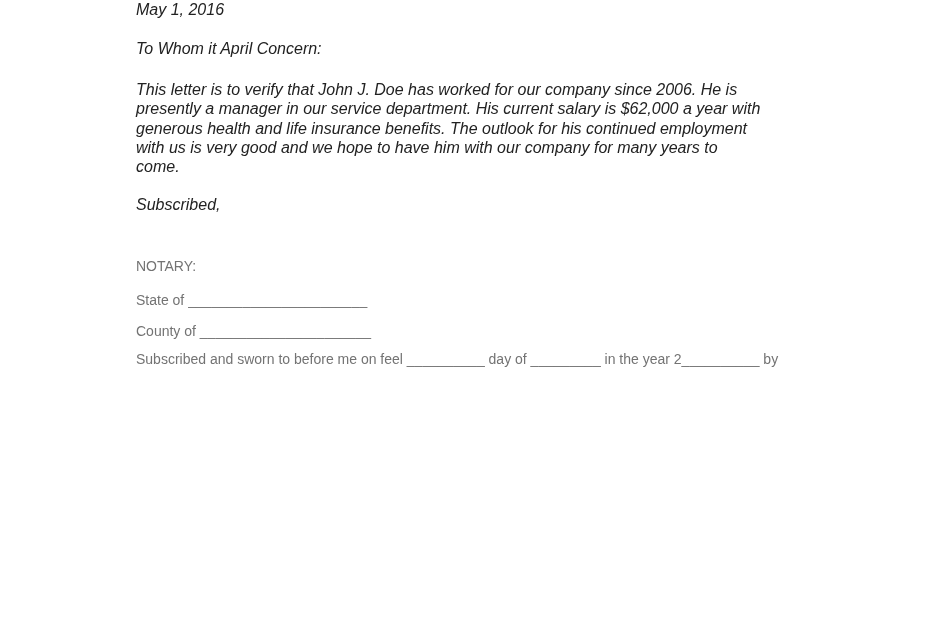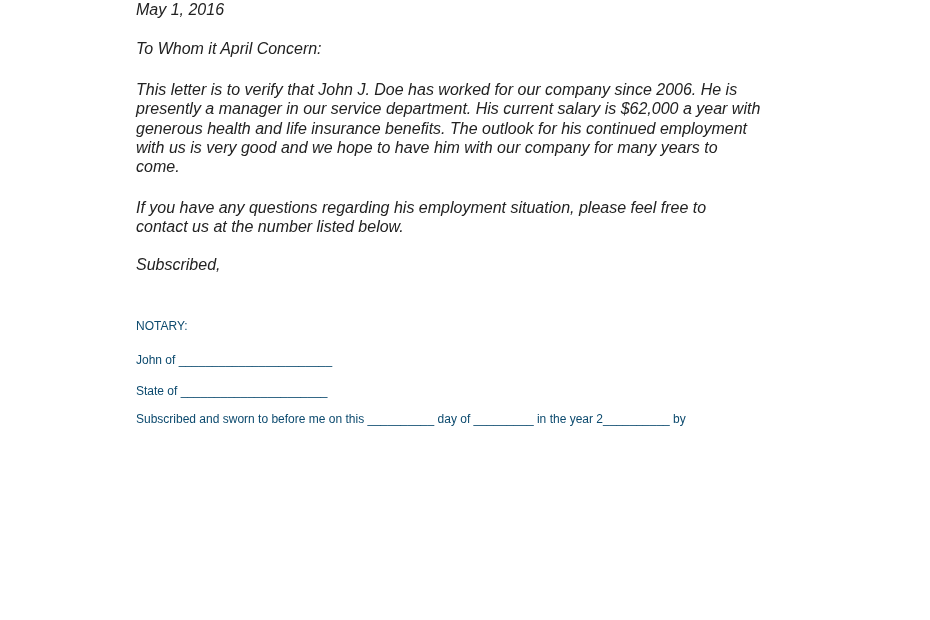--- a/index.html
+++ b/index.html
@@ -29,23 +29,23 @@
     white-space: pre-line;
   }
   .salutation   { margin-top: 20px !important; }
   .para-1       { margin-top: 21px !important; }
   .para-2       { margin-top: 21px !important; }
   .closing      { margin-top: 18px !important; }
   .sig-name     { margin-top: 56px !important; }
   .notary {
     font-family: "Liberation Sans", sans-serif;
     font-style: normal;
-    font-size: 12px;
+    font-size: 14px;
     line-height: 16px;
-    color: #0c4a6e;
+    color: #737373;
     width: 740px;
     margin-top: 44px;
   }
   .notary-state  { margin-top: 18px !important; }
   .notary-county { margin-top: 15px !important; }
   .notary-sworn  { margin-top: 12px !important; }
   .notary-signer { margin-top: 11px !important; line-height: 18px; }
 </style>
 </head>
 <body>
@@ -53,25 +53,23 @@
 <div class="page">
 
   <div class="letter">
     <p class="date">May 1, 2016</p>
     <p class="salutation">To Whom it April Concern:</p>
     <p class="para-1">This letter is to verify that John J. Doe has worked for our company since 2006. He is
 presently a manager in our service department. His current salary is $62,000 a year with
 generous health and life insurance benefits. The outlook for his continued employment
 with us is very good and we hope to have him with our company for many years to
 come.</p>
-    <p class="para-2">If you have any questions regarding his employment situation, please feel free to
-contact us at the number listed below.</p>
     <p class="closing">Subscribed,</p>
   </div>
 
   <div class="notary">
     <p class="notary-heading">NOTARY:</p>
-    <p class="notary-state">John of _______________________</p>
-    <p class="notary-county">State of ______________________</p>
-    <p class="notary-sworn">Subscribed and sworn to before me on this __________ day of _________ in the year 2__________ by</p>
+    <p class="notary-state">State of _______________________</p>
+    <p class="notary-county">County of ______________________</p>
+    <p class="notary-sworn">Subscribed and sworn to before me on feel __________ day of _________ in the year 2__________ by</p>
   </div>
 
 </div>
 
 </body></html>

